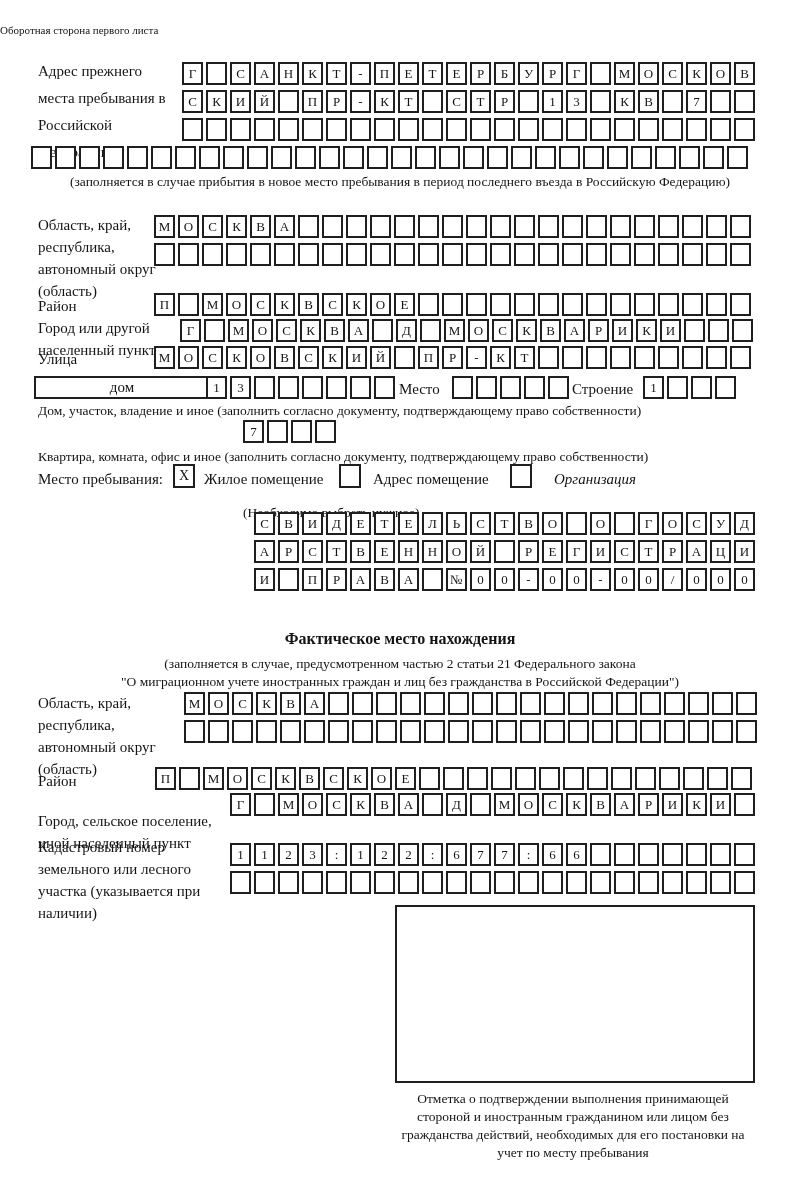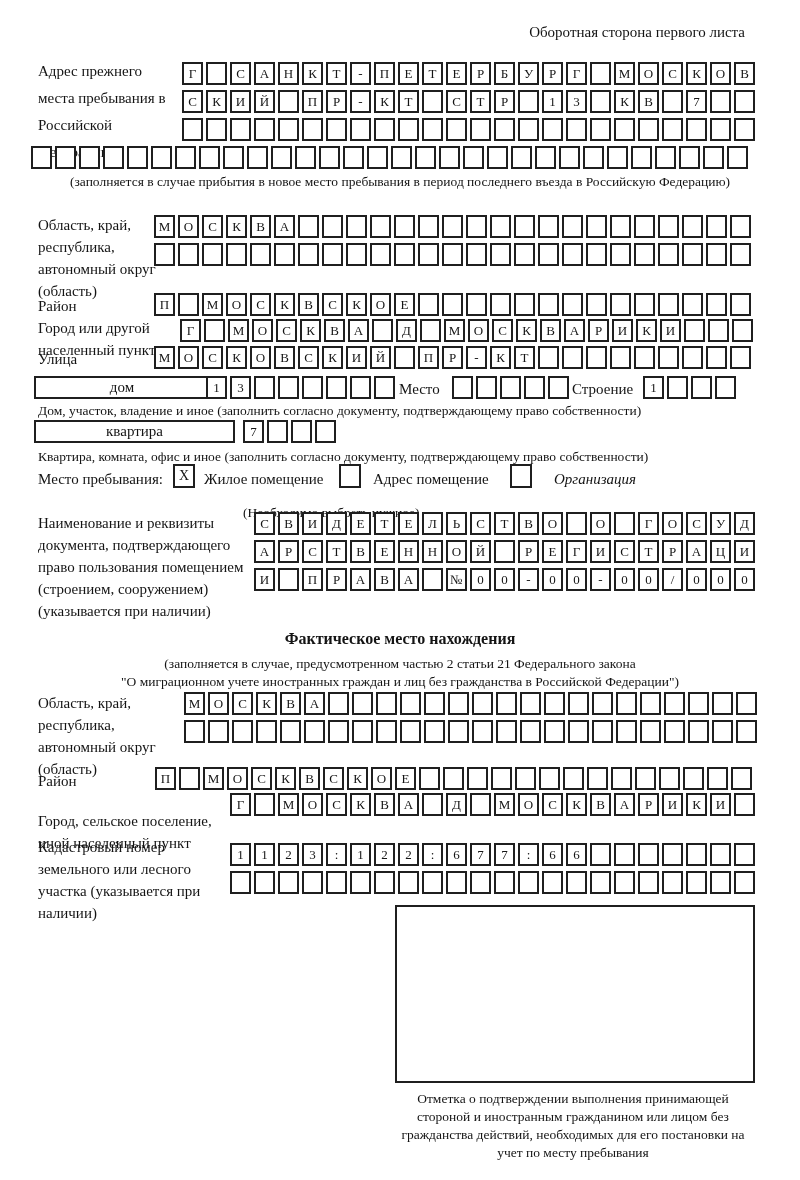--- a/index.html
+++ b/index.html
@@ -3,21 +3,21 @@
 <meta charset="utf-8">
 <style>
   html,body{margin:0;padding:0;background:#e8e8e8;}
   .page{
     position:relative;width:800px;height:1180px;margin:0 auto;
     background:#ffffff;color:#141414;
     font-family:"Liberation Serif","DejaVu Serif",serif;
   }
   .lbl{position:absolute;font-size:15px;line-height:22px;color:#141414;}
   .lh27{line-height:27px;}
-  .hdr-right{position:absolute;top:24px;left:0;width:745px;text-align:right;font-size:15px;}
+  .hdr-right{position:absolute;top:24px;left:0;width:745px;text-align:left;font-size:11px;}
   .title{position:absolute;left:0;width:100%;text-align:center;font-weight:bold;font-size:16px;}
   .note{position:absolute;font-size:13.5px;line-height:17px;}
   .note-center{left:0;width:100%;text-align:center;}
   .cells{position:absolute;display:flex;gap:3px;}
   .cell{
     flex:0 0 auto;width:21px;height:23px;box-sizing:border-box;
     border:2px solid #1f1f1f;background:#fff;
     display:flex;align-items:center;justify-content:center;
     font-size:13px;line-height:1;
   }
@@ -316,39 +316,37 @@
     </div>
   <div class="lbl nowrap" style="left:572px;top:378px;">Строение</div>
   <div class="cells" style="left:643px;top:376px;">
       <span class="cell">1</span>
       <span class="cell"></span>
       <span class="cell"></span>
       <span class="cell"></span>
     </div>
   <div class="note" style="left:38px;top:402px;">Дом, участок, владение и иное (заполнить согласно документу, подтверждающему право собственности)</div>
 
-  <div class="wbox" style="left:34px;top:420px;width:201px;">квартира</div>
   <div class="cells" style="left:243px;top:420px;">
       <span class="cell">7</span>
       <span class="cell"></span>
       <span class="cell"></span>
       <span class="cell"></span>
     </div>
   <div class="note" style="left:38px;top:448px;">Квартира, комната, офис и иное (заполнить согласно документу, подтверждающему право собственности)</div>
 
   <div class="lbl nowrap" style="left:38px;top:468px;">Место пребывания:</div>
   <div class="chk" style="left:173px;top:464px;">X</div>
   <div class="lbl nowrap" style="left:204px;top:468px;">Жилое помещение</div>
   <div class="chk" style="left:339px;top:464px;"></div>
   <div class="lbl nowrap" style="left:373px;top:468px;">Адрес помещение</div>
   <div class="chk" style="left:510px;top:464px;"></div>
   <div class="lbl nowrap" style="left:554px;top:468px;font-style:italic;">Организация</div>
   <div class="note nowrap" style="left:243px;top:504px;">(Необходимо выбрать нужное)</div>
 
-  <div class="lbl" style="left:38px;top:512px;width:212px;">Наименование и реквизиты документа, подтверждающего право пользования помещением (строением, сооружением) (указывается при наличии)</div>
   <div class="cells" style="left:254px;top:512px;">
       <span class="cell">С</span>
       <span class="cell">В</span>
       <span class="cell">И</span>
       <span class="cell">Д</span>
       <span class="cell">Е</span>
       <span class="cell">Т</span>
       <span class="cell">Е</span>
       <span class="cell">Л</span>
       <span class="cell">Ь</span>

